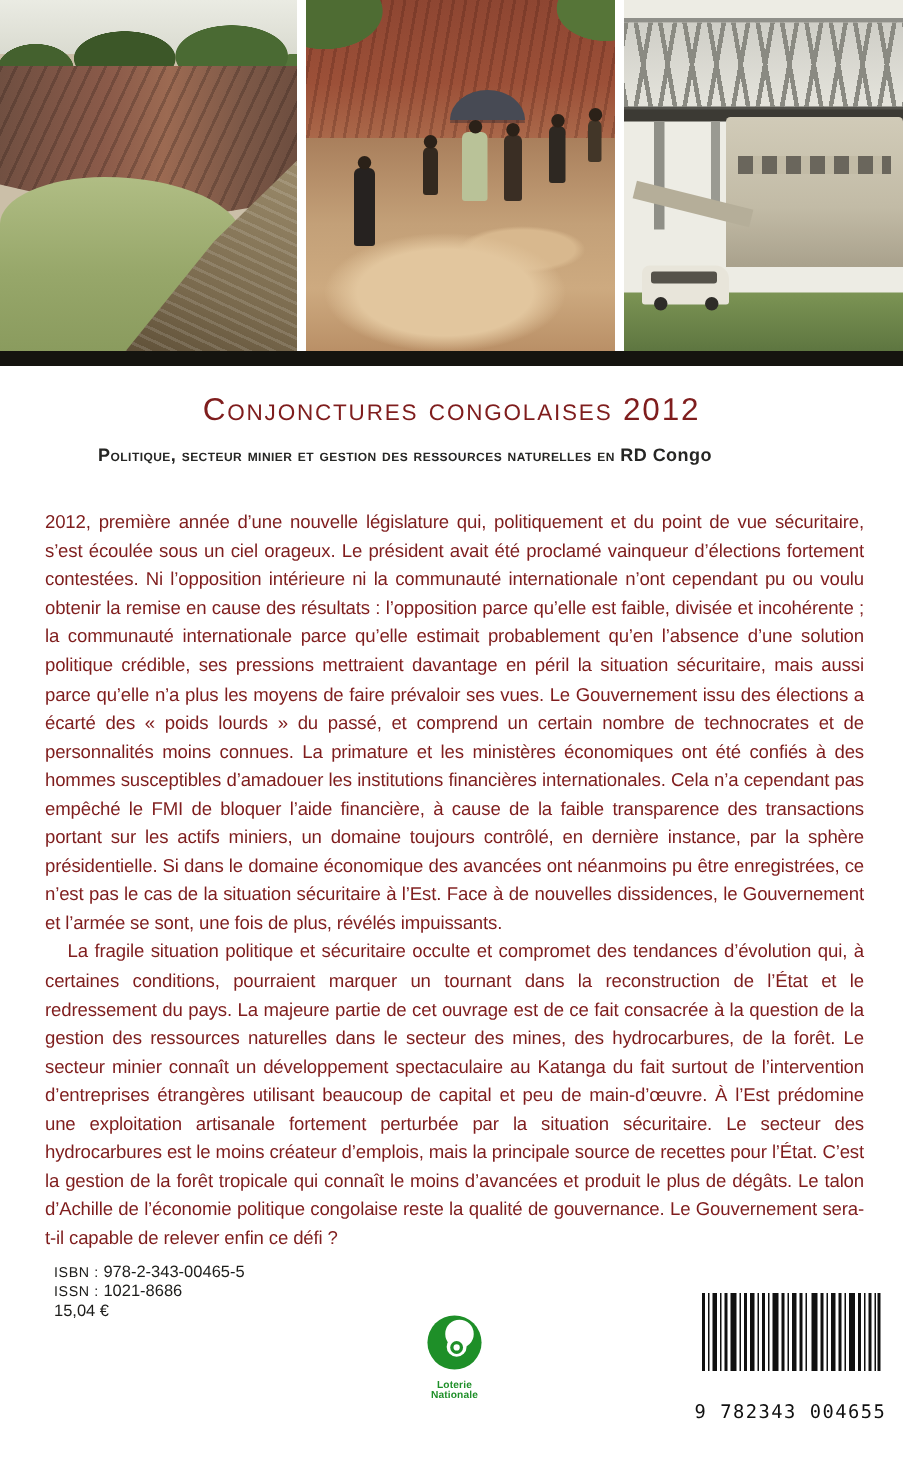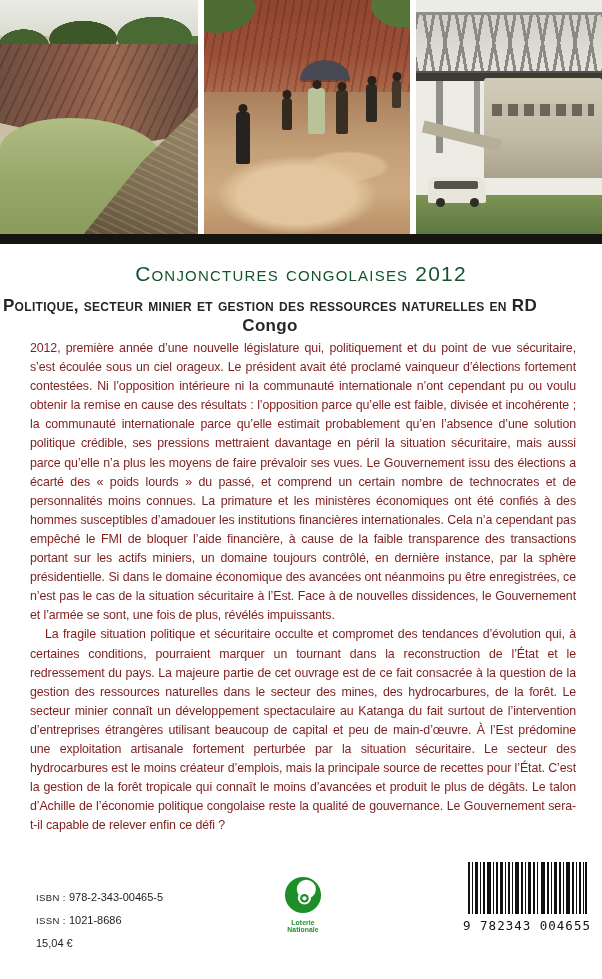--- a/index.html
+++ b/index.html
@@ -70,39 +70,39 @@
   .p3-suv{left:12px;bottom:32px;width:58px;height:26px;background:#e8e5da;border-radius:5px 9px 2px 2px;}
   .p3-suv::before{content:"";position:absolute;left:6px;top:4px;width:44px;height:8px;
      background:#55524a;border-radius:2px;}
   .p3-suv::after{content:"";position:absolute;bottom:-4px;left:8px;width:9px;height:9px;
      border-radius:50%;background:#2e2c28;box-shadow:34px 0 0 #2e2c28;}
 
   .strip-bar{position:absolute;top:234px;left:0;width:602px;height:10px;background:#15140f;}
 
   
   .title{position:absolute;top:262px;left:0;width:602px;text-align:center;
-     font-variant:small-caps;font-size:21px;letter-spacing:1.2px;color:#14532d;}
+     font-variant:small-caps;font-size:21px;letter-spacing:1.2px;color:#7f1d1d;}
   .subtitle{position:absolute;top:296px;left:0;width:540px;text-align:center;
-     font-size:17px;font-weight:bold;letter-spacing:.3px;color:#262624;}
+     font-size:12px;font-weight:bold;letter-spacing:.3px;color:#262624;}
   .subtitle .sc{font-variant:small-caps;}
 
   
   .body-text{position:absolute;left:30px;top:339px;width:546px;text-align:justify;
      font-size:12.4px;line-height:19.1px;letter-spacing:-.1px;color:#7f1d1d;}
   .body-text p{margin:0;}
   .body-text p + p{text-indent:15px;}
 
   
-  .isbn-block{position:absolute;left:36px;top:886px;font-size:11px;line-height:22px;color:#1d1d1b;}
+  .isbn-block{position:absolute;left:36px;top:842px;font-size:11px;line-height:12px;color:#1d1d1b;}
   .isbn-block .lbl{font-size:9.5px;letter-spacing:.4px;}
   .logo{position:absolute;left:281px;top:876px;width:44px;text-align:center;}
   .logo-caption{margin-top:1px;font-size:6.8px;font-weight:bold;color:#1e8f28;letter-spacing:.1px;}
   .barcode{position:absolute;left:462px;top:862px;width:130px;height:76px;background:#ffffff;
      text-align:center;}
-  .barcode-digits{margin-top:0;font-family:"DejaVu Sans Mono",monospace;
+  .barcode-digits{margin-top:14px;font-family:"DejaVu Sans Mono",monospace;
      font-size:12.5px;letter-spacing:1px;color:#111;}
 </style>
 </head>
 <body>
 
 <div class="page">
 
   <div class="photo p1" aria-label="Open-pit mine with green water pond, red-brown cliffs and trees">
     <div class="p1-sky"></div>
     <div class="p1-trees"></div>

